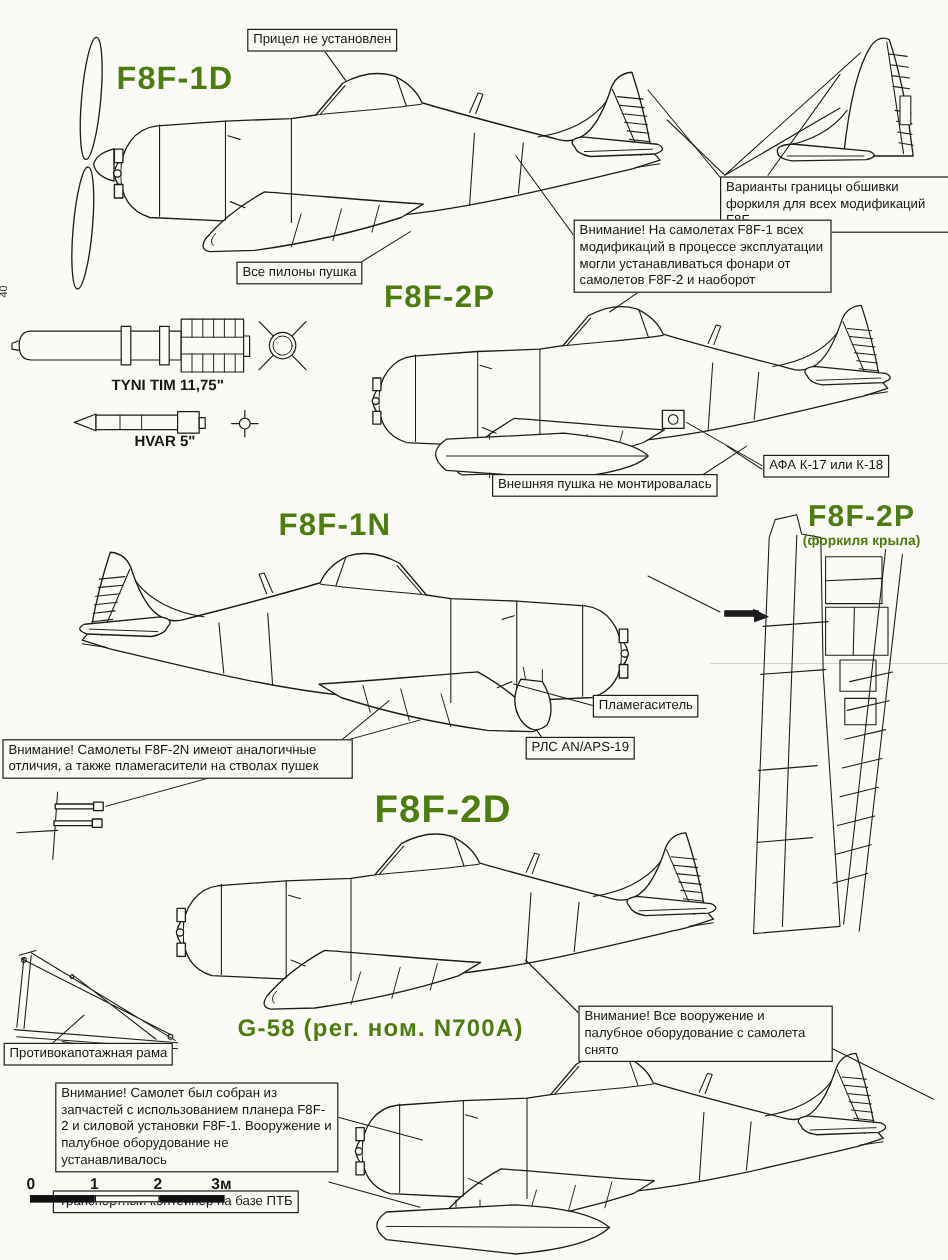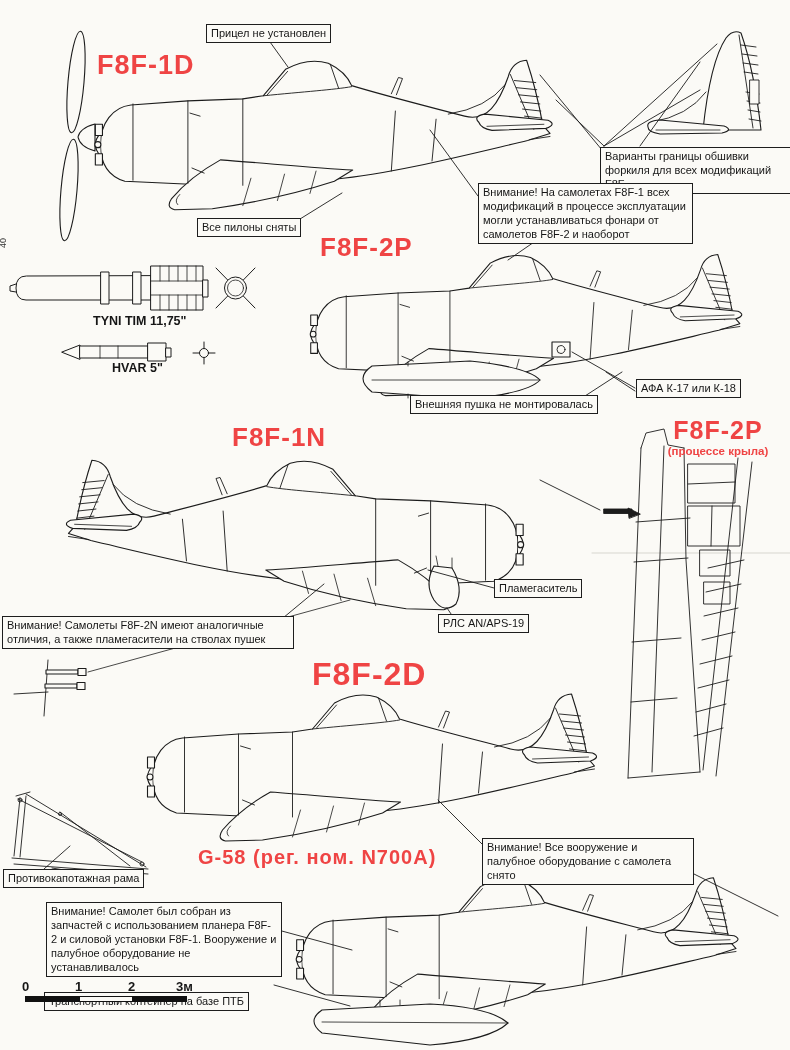--- a/index.html
+++ b/index.html
@@ -1,19 +1,19 @@
 <!DOCTYPE html>
 <html><head>
 <meta charset="utf-8">
 <style>
   html,body{margin:0;padding:0;}
   body{font-family:"Liberation Sans",sans-serif;background:#888;}
   #page{position:relative;width:790px;height:1050px;background:#fbfaf6;overflow:hidden;margin:0 auto;}
   #art{position:absolute;left:0;top:0;width:790px;height:1050px;}
-  .hdg{position:absolute;font-weight:bold;color:#ef4444;letter-spacing:1px;white-space:nowrap;}
+  .hdg{position:absolute;font-weight:bold;color:#4d7c0f;letter-spacing:1px;white-space:nowrap;}
   .callout{position:absolute;border:1.4px solid #1d1d1d;background:#fbfaf6;color:#161616;
            font-size:11px;line-height:1.28;font-weight:400;padding:1px 4px 2px 4px;}
   .nw{white-space:nowrap;}
   .plain{position:absolute;color:#161616;font-weight:bold;font-size:12.5px;white-space:nowrap;}
   .subhdg{font-weight:bold;font-size:11.5px;letter-spacing:0;}
   .tick{position:absolute;color:#161616;font-weight:bold;font-size:13px;}
   #pagenum{position:absolute;left:-2px;top:238px;font-size:9px;color:#333;transform:rotate(-90deg);}
   .scaleseg{position:absolute;height:6px;border:1.2px solid #111;box-sizing:border-box;}
 </style>
 </head>
@@ -181,35 +181,35 @@
     <path d="M44,869 L70,846"></path>
     <path d="M230,917 L352,950"></path>
     <path d="M274,985 L350,1006"></path>
   </g>
 </svg>
 
 <div id="pagenum">40</div>
 
 <div class="hdg" style="left:97px;top:50px;font-size:27px;">F8F-1D</div>
 <div class="callout nw" style="left:206px;top:24px;">Прицел не установлен</div>
-<div class="callout nw" style="left:197px;top:218px;">Все пилоны сняты</div>
+<div class="callout nw" style="left:197px;top:218px;">Все пилоны пушка</div>
 
 <div class="hdg" style="left:320px;top:232px;font-size:26px;">F8F-2P</div>
 <div class="callout" style="left:600px;top:147px;width:182px;">Варианты границы обшивки форкиля для всех модификаций F8F</div>
 <div class="callout" style="left:478px;top:183px;width:205px;">Внимание! На самолетах F8F-1 всех модификаций в процессе эксплуатации могли устанавливаться фонари от самолетов F8F-2 и наоборот</div>
 <div class="callout nw" style="left:636px;top:379px;">АФА К-17 или К-18</div>
 <div class="callout nw" style="left:410px;top:395px;">Внешняя пушка не монтировалась</div>
 
 <div class="plain" style="left:93px;top:314px;">TYNI TIM 11,75"</div>
 <div class="plain" style="left:112px;top:361px;">HVAR 5"</div>
 
 <div class="hdg" style="left:232px;top:422px;font-size:26px;">F8F-1N</div>
 <div class="hdg" style="left:648px;top:416px;font-size:25px;width:140px;text-align:center;">
   <div>F8F-2P</div>
-  <div class="subhdg">(процессе крыла)</div>
+  <div class="subhdg">(форкиля крыла)</div>
 </div>
 <div class="callout nw" style="left:494px;top:579px;">Пламегаситель</div>
 <div class="callout" style="left:2px;top:616px;width:282px;">Внимание! Самолеты F8F-2N имеют аналогичные отличия, а также пламегасители на стволах пушек</div>
 <div class="callout nw" style="left:438px;top:614px;">РЛС AN/APS-19</div>
 
 <div class="hdg" style="left:312px;top:656px;font-size:32px;">F8F-2D</div>
 <div class="callout" style="left:482px;top:838px;width:202px;">Внимание! Все вооружение и палубное оборудование с самолета снято</div>
 
 <div class="hdg" style="left:198px;top:846px;font-size:20px;">G-58 (рег. ном. N700A)</div>
 <div class="callout nw" style="left:3px;top:869px;">Противокапотажная рама</div>

